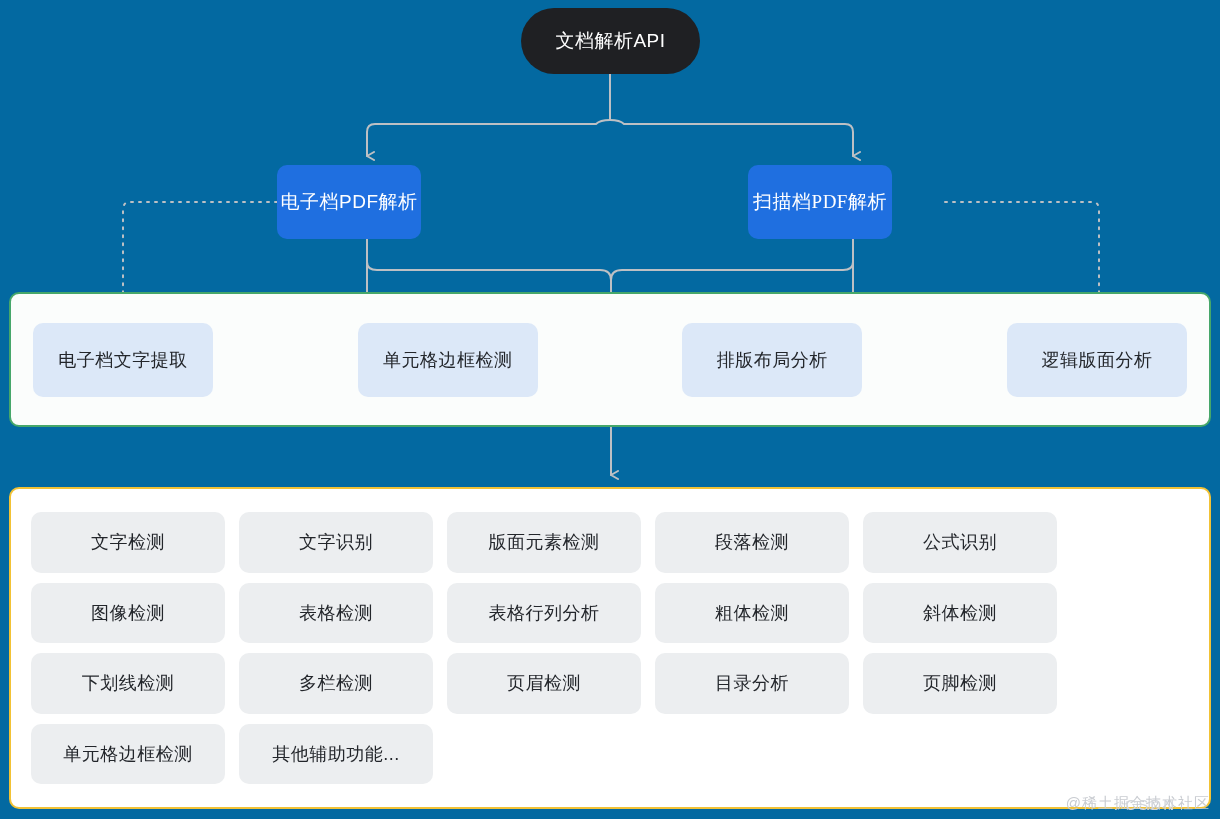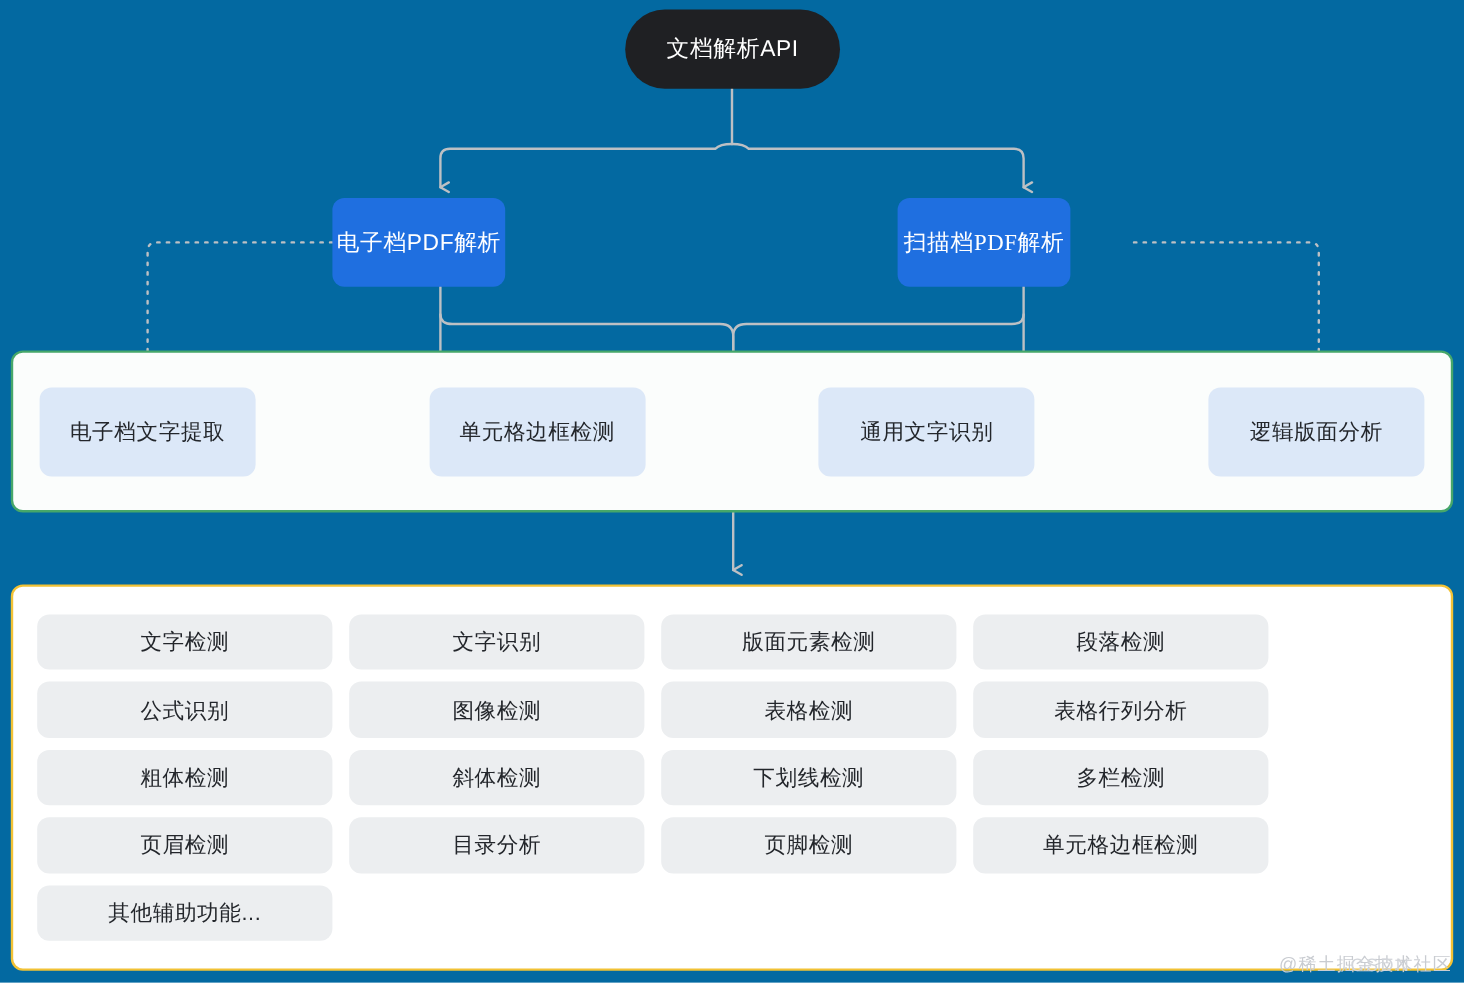--- a/index.html
+++ b/index.html
@@ -88,21 +88,21 @@
     width: 1202px; height: 322px;
     border: 2px solid #f2c235;
     border-radius: 10px;
     background: #ffffff;
   }
   .leaf-grid {
     position: absolute;
     left: 9px; top: 487px;
     width: 1070px; height: 322px;
     display: grid;
-    grid-template-columns: repeat(4, 1fr);
+    grid-template-columns: repeat(5, 1fr);
     grid-auto-rows: 1fr;
     gap: 10px 14px;
     padding: 25px 22px;
     z-index: 4;
   }
   .leaf-node {
     background: #eceef0;
     border-radius: 10px;
     display: flex; align-items: center; justify-content: center;
     color: #23262b;
@@ -180,21 +180,21 @@
 
   <div class="green-box"></div>
   <div class="lblue-row">
     <div class="lblue-node">
       <span>电子档文字提取</span>
     </div>
     <div class="lblue-node">
       <span>单元格边框检测</span>
     </div>
     <div class="lblue-node">
-      <span>通用文字识别</span>
+      <span>排版布局分析</span>
     </div>
     <div class="lblue-node">
       <span>逻辑版面分析</span>
     </div>
   </div>
 
   <div class="yellow-box"></div>
   <div class="leaf-grid">
     <div class="leaf-node">
       <span>文字检测</span>

